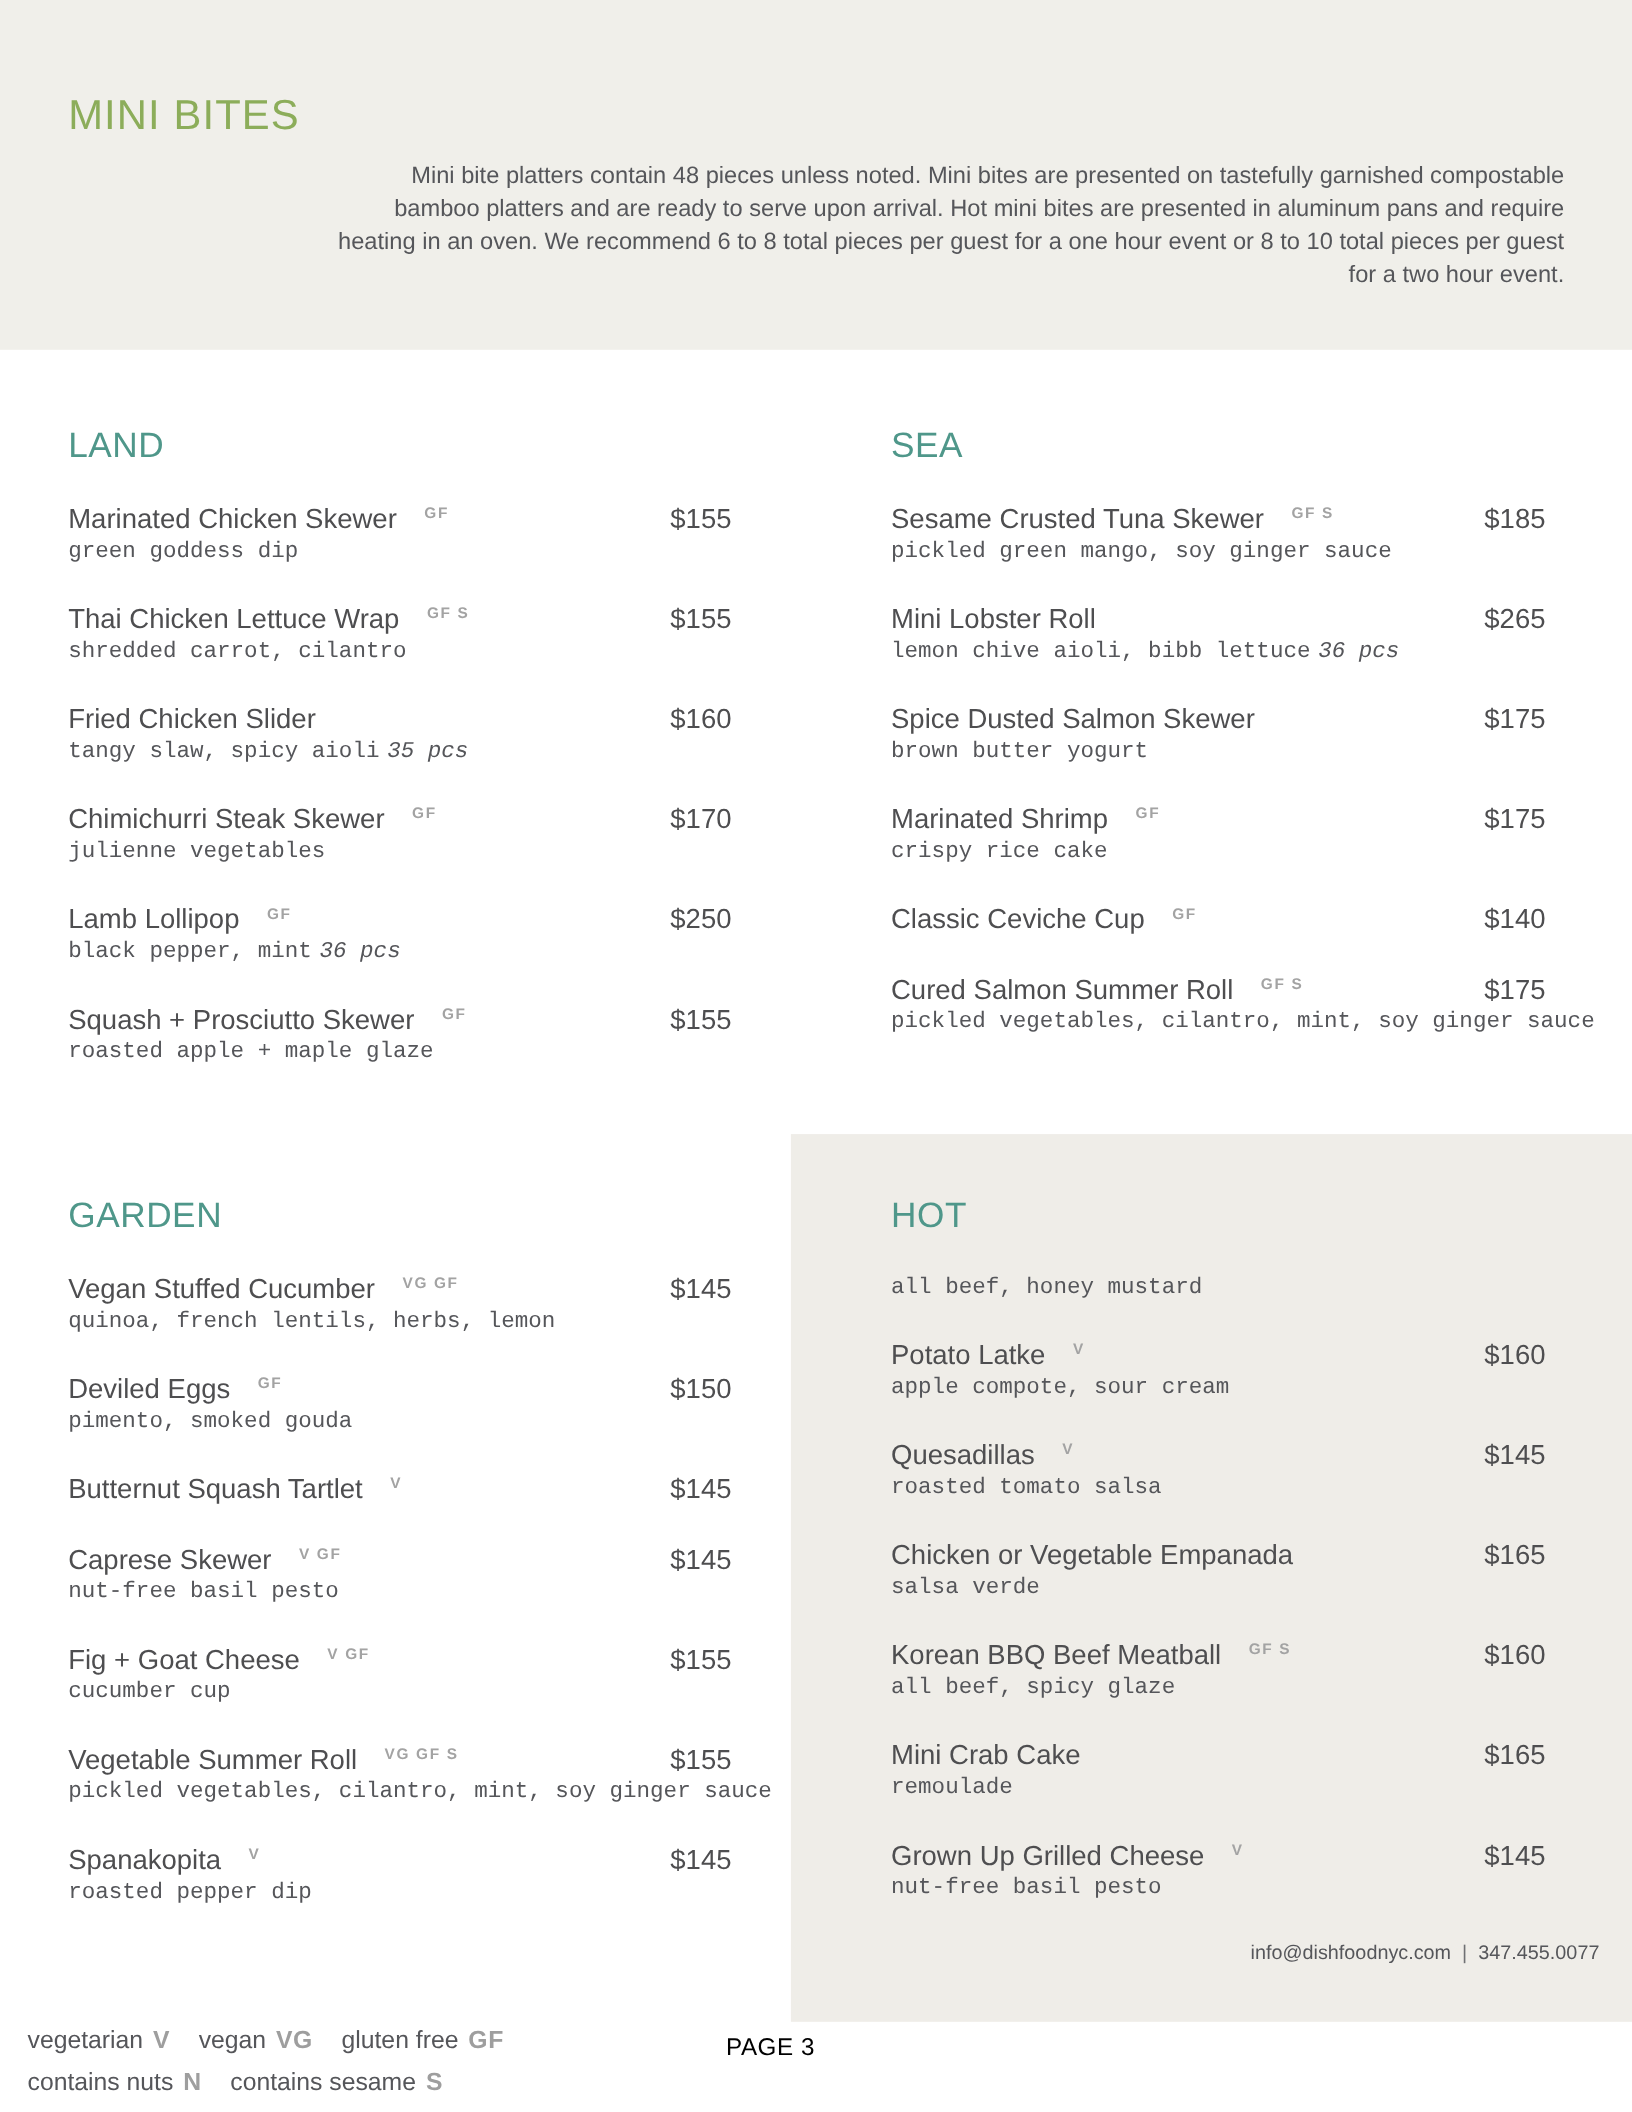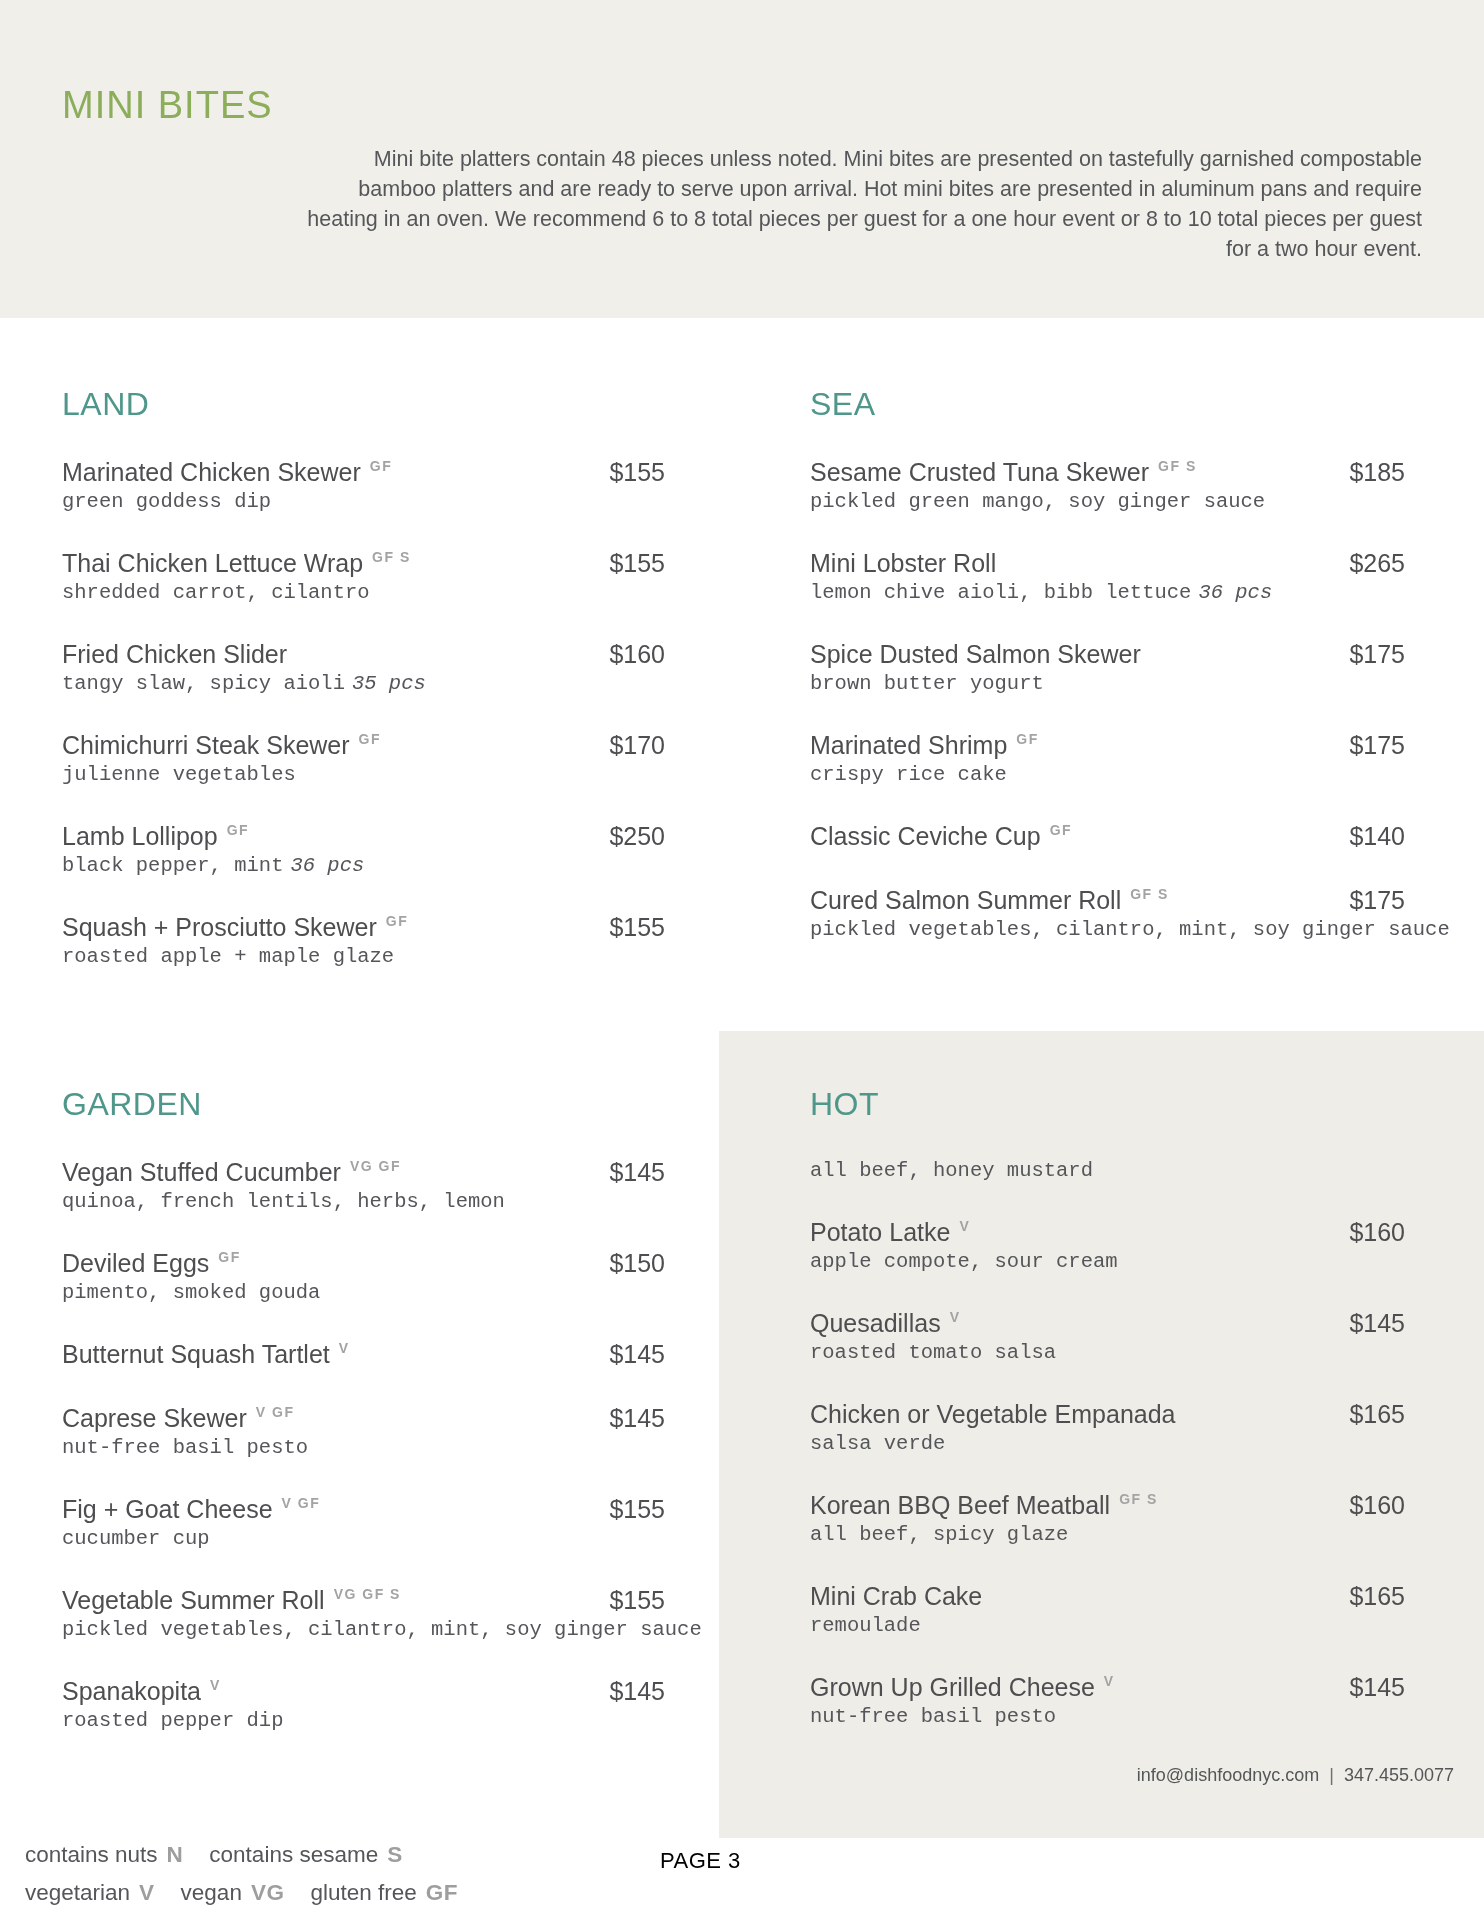--- a/index.html
+++ b/index.html
@@ -32,21 +32,21 @@
   #sec-land{left:62px;top:385px;width:603px;}
   #sec-sea{left:810px;top:385px;width:595px;}
   #sec-garden{left:62px;top:1085px;width:603px;}
   #sec-hot{left:810px;top:1085px;width:595px;}
 
   .section-heading{
     margin:0 0 34px 0;font-size:32px;line-height:38px;font-weight:400;
     letter-spacing:0.5px;color:var(--heading-teal);
   }
   .item{margin-bottom:33px;}
-  .item-head{display:flex;align-items:flex-start;font-size:25px;line-height:31px;color:var(--text-dark);}
+  .item-head{display:flex;align-items:flex-start;font-size:25px;line-height:31px;color:var(--text-dark);gap:16px;}
   .item-name{white-space:nowrap;}
   .item-tags{
     font-size:14px;font-weight:bold;color:var(--tag-gray);
     margin-left:9px;position:relative;top:-6px;letter-spacing:1.5px;white-space:pre;
   }
   .item-price{margin-left:auto;padding-left:12px;font-size:25px;color:var(--text-dark);}
   .item-desc{font-size:20.5px;line-height:27px;color:var(--text-desc);white-space:nowrap;font-family:Liberation Mono, monospace;}
   .item-desc .pcs{font-style:italic;margin-left:7px;}
 
   .legend{position:absolute;left:25px;top:1836px;font-size:22.5px;line-height:38px;color:var(--text-desc);}
@@ -289,22 +289,22 @@
             <span class="item-name">Grown Up Grilled Cheese</span>
             <span class="item-tags">V</span>
             <span class="item-price">$145</span>
           </div>
           <div class="item-desc">nut-free basil pesto</div>
         </div>
       </div>
   </section>
 
   <div class="legend">
+      <div class="legend-line"><span class="legend-pair"><span>vegetarian</span><span class="legend-tag">V</span></span><span class="legend-pair"><span>vegan</span><span class="legend-tag">VG</span></span><span class="legend-pair"><span>gluten free</span><span class="legend-tag">GF</span></span></div>
       <div class="legend-line"><span class="legend-pair"><span>contains nuts</span><span class="legend-tag">N</span></span><span class="legend-pair"><span>contains sesame</span><span class="legend-tag">S</span></span></div>
-      <div class="legend-line"><span class="legend-pair"><span>vegetarian</span><span class="legend-tag">V</span></span><span class="legend-pair"><span>vegan</span><span class="legend-tag">VG</span></span><span class="legend-pair"><span>gluten free</span><span class="legend-tag">GF</span></span></div>
     </div>
 
   <div class="page-label">PAGE 3</div>
 
   <div class="contact">
     <span>info@dishfoodnyc.com</span><span class="divider">|</span><span>347.455.0077</span>
   </div>
 
 </div>
 

